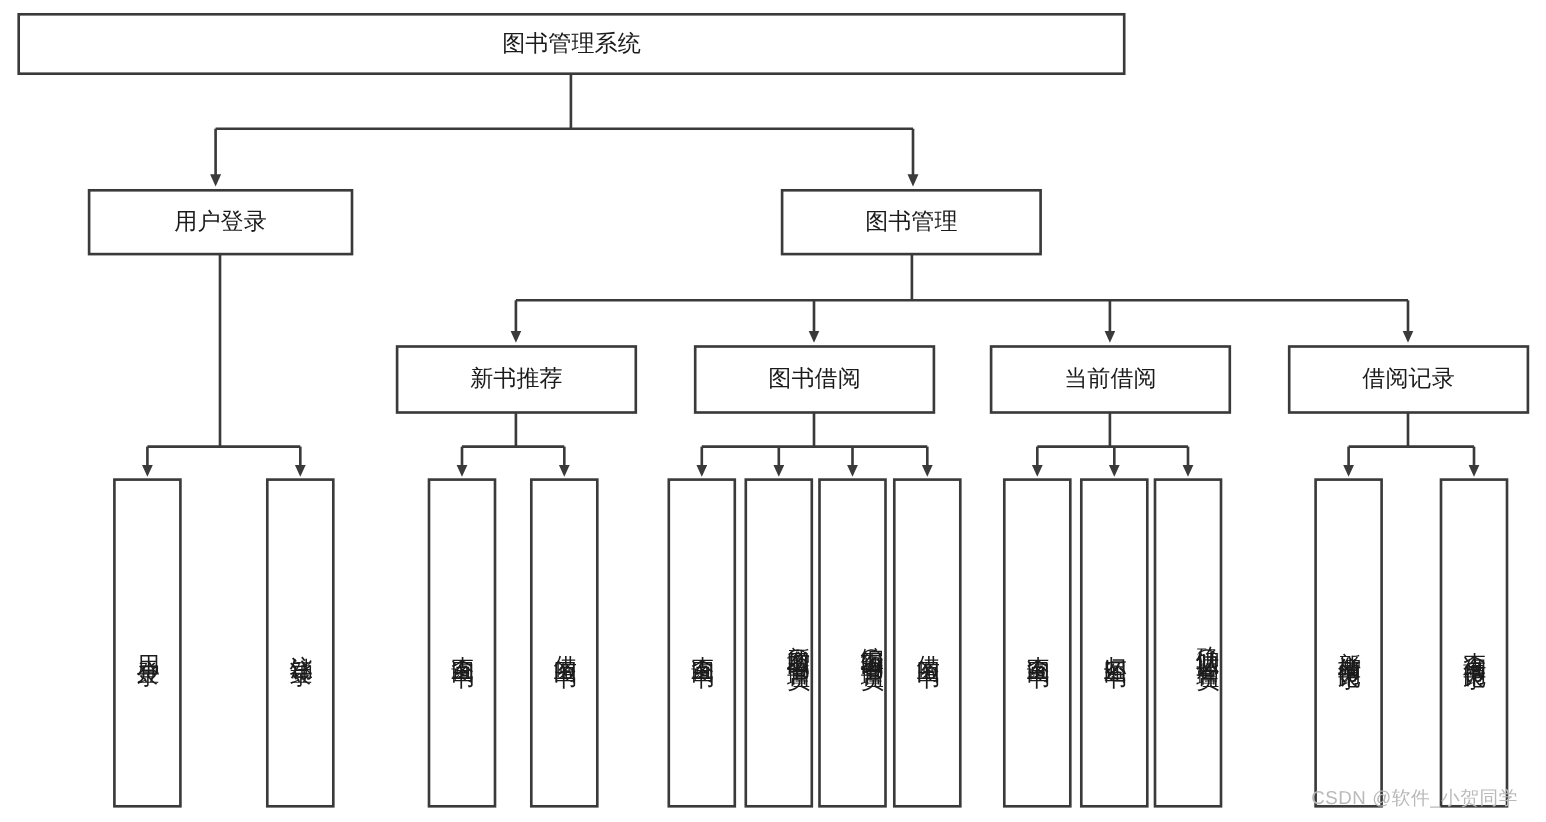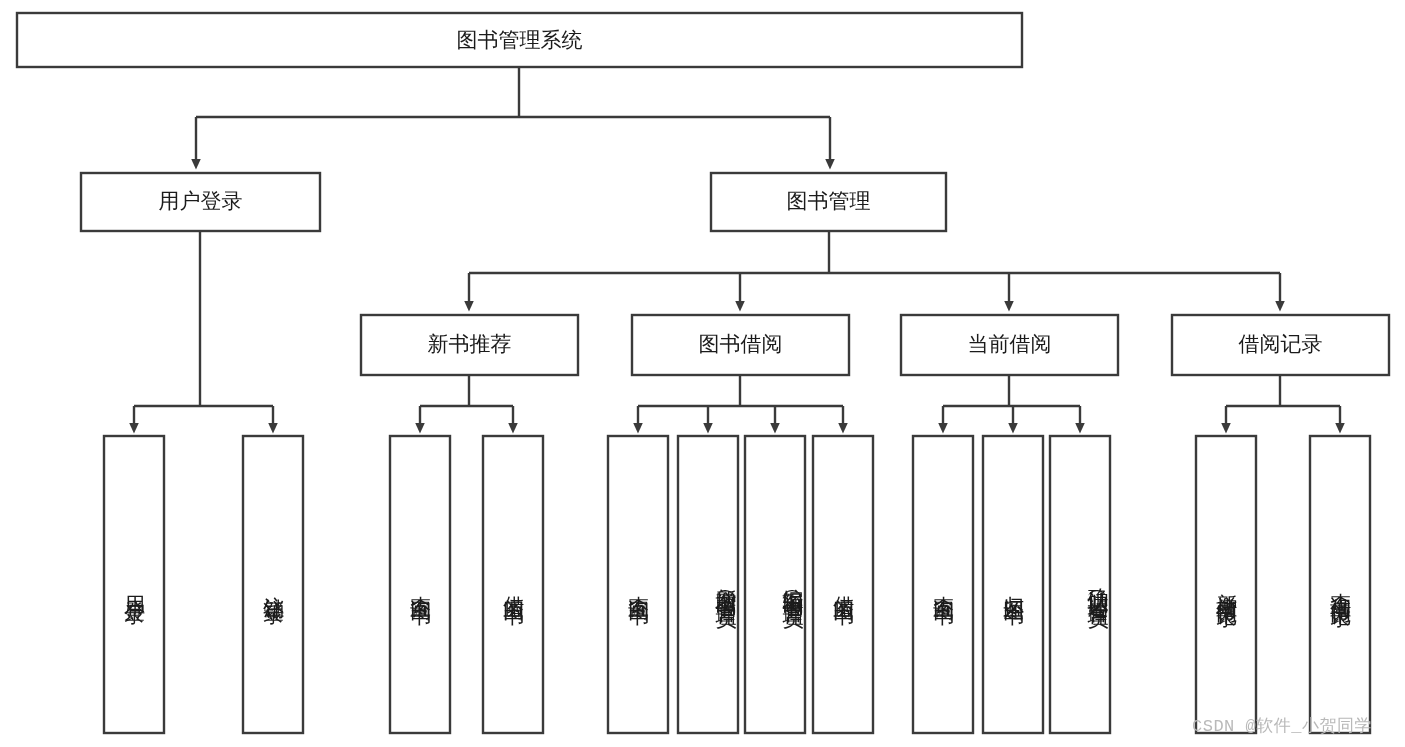--- a/index.html
+++ b/index.html
@@ -61,21 +61,21 @@
     align-items: center;
     justify-content: center;
     text-align: center;
     white-space: nowrap;
     pointer-events: none;
   }
   .watermark {
     position: absolute;
     left: 1192px;
     top: 714px;
-    font-family: Liberation Mono, monospace;
+    font-family: Liberation Sans, sans-serif;
     font-size: 17px;
     color: #b9b9b9;
     white-space: nowrap;
     letter-spacing: 0.5px;
   }
 </style>
 </head>
 <body>
 
 <div id="diagram-root">

